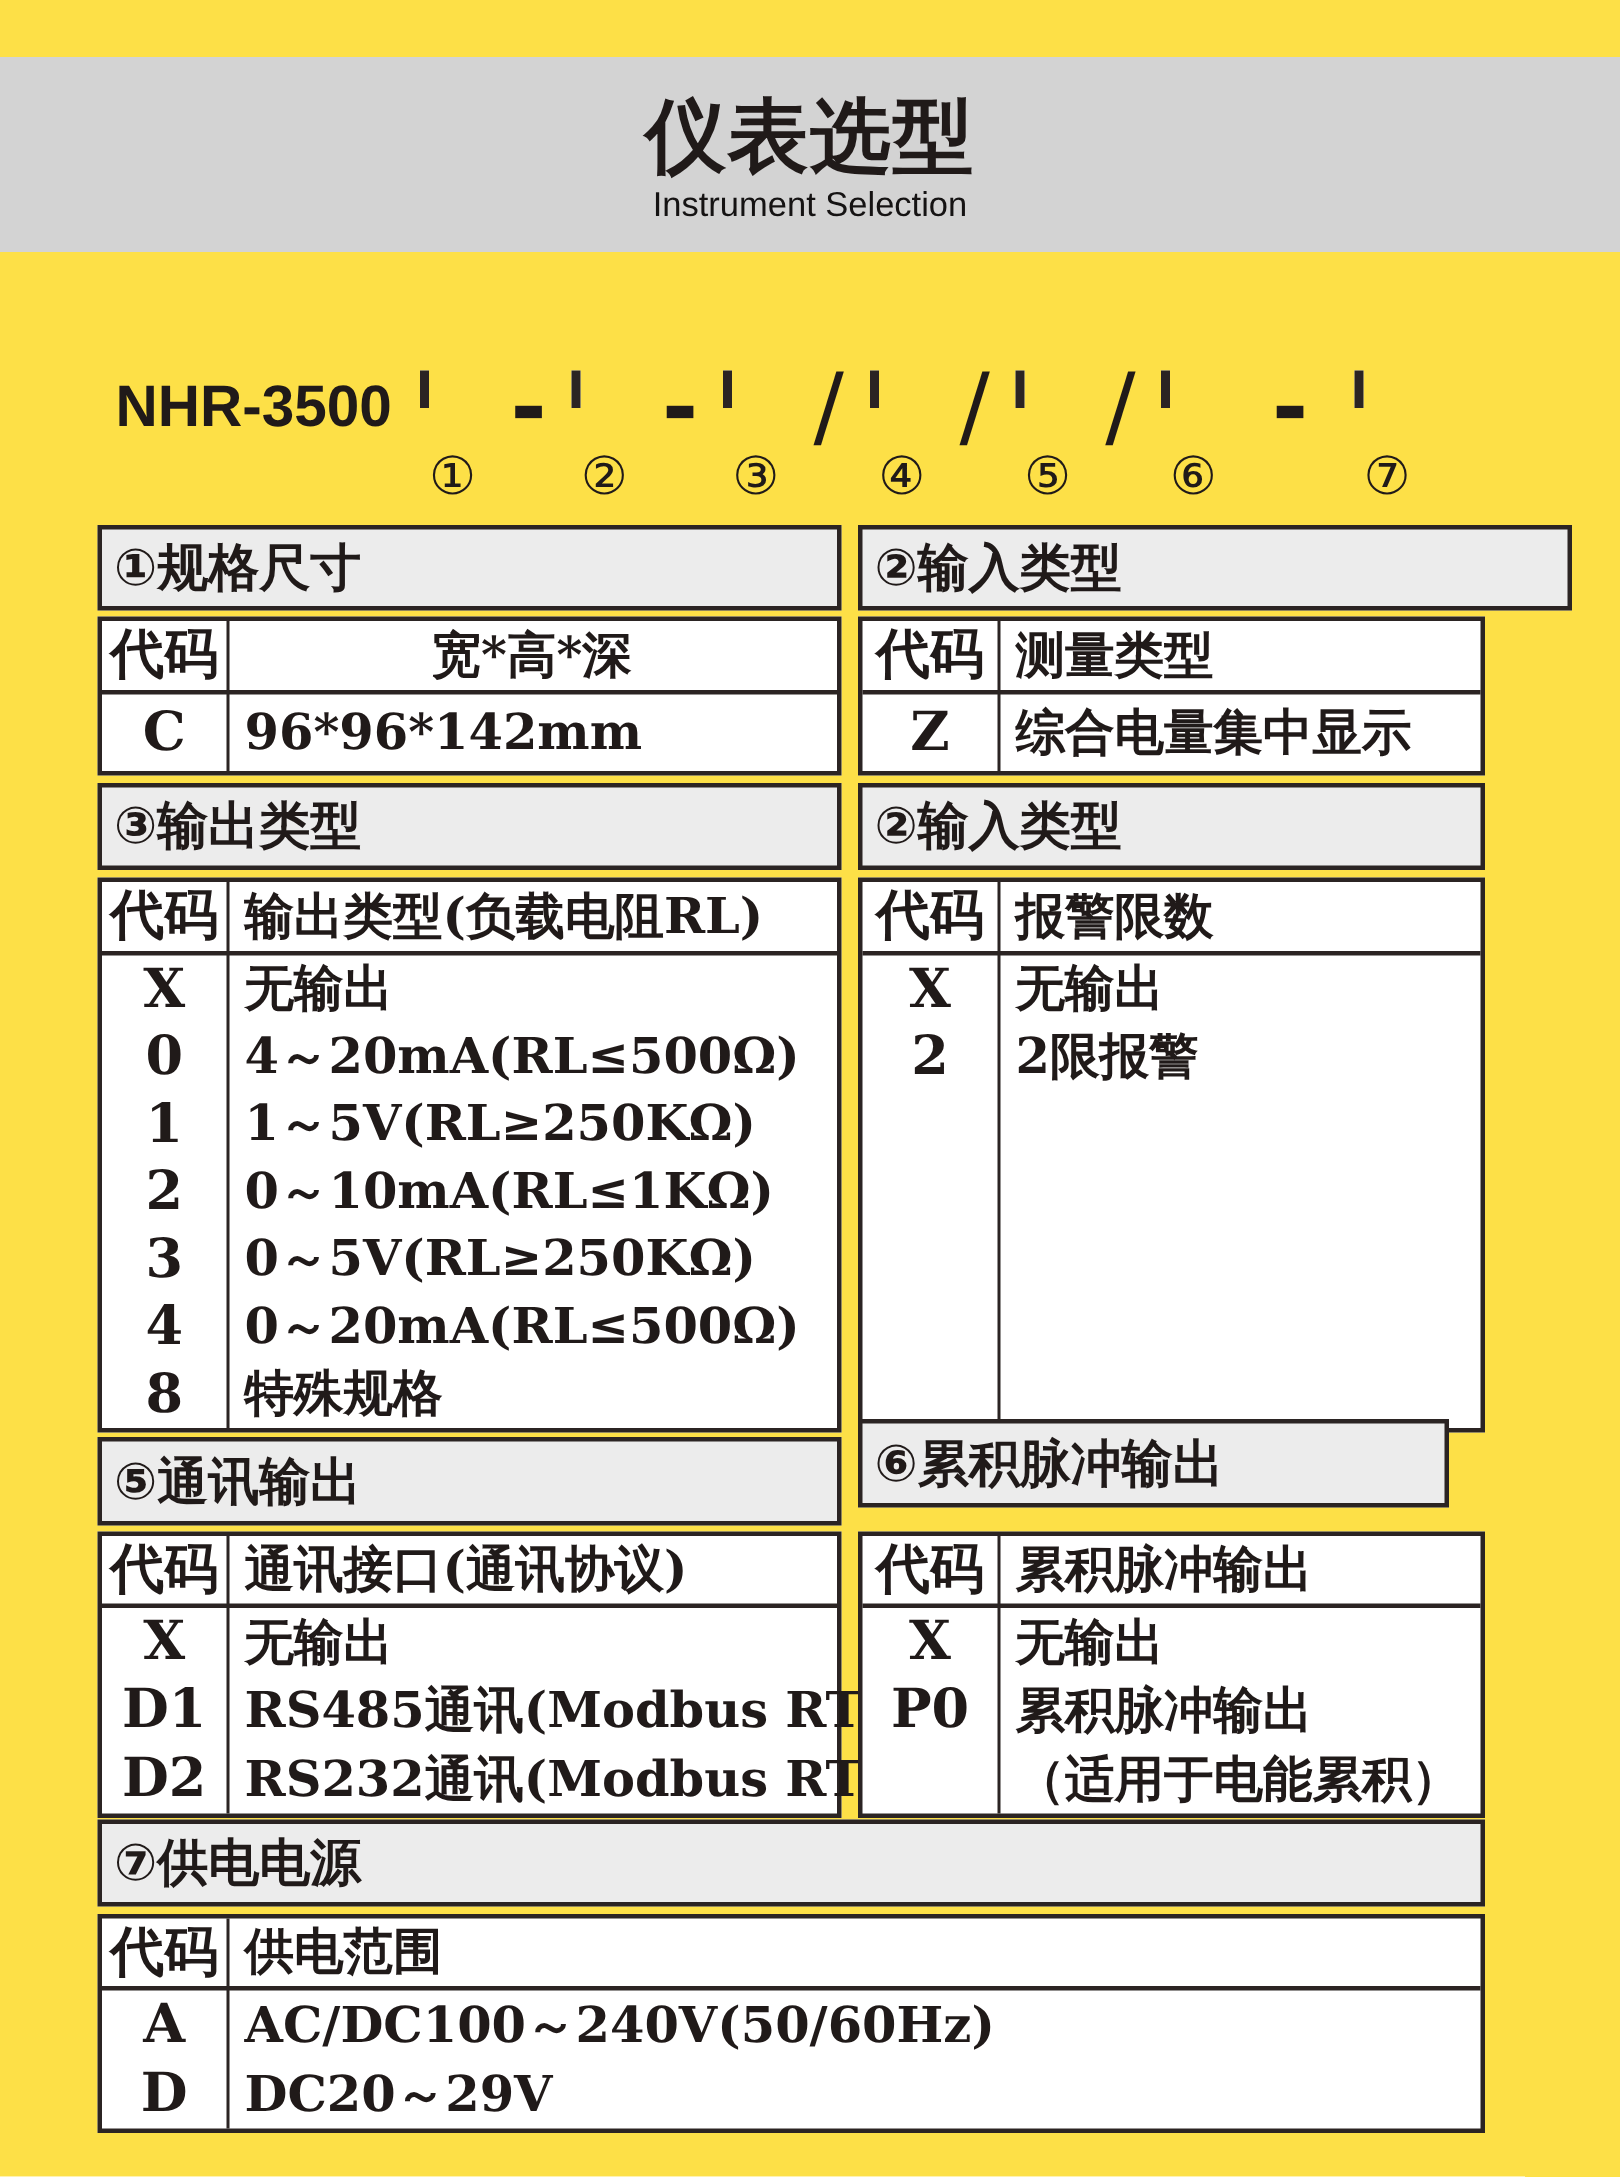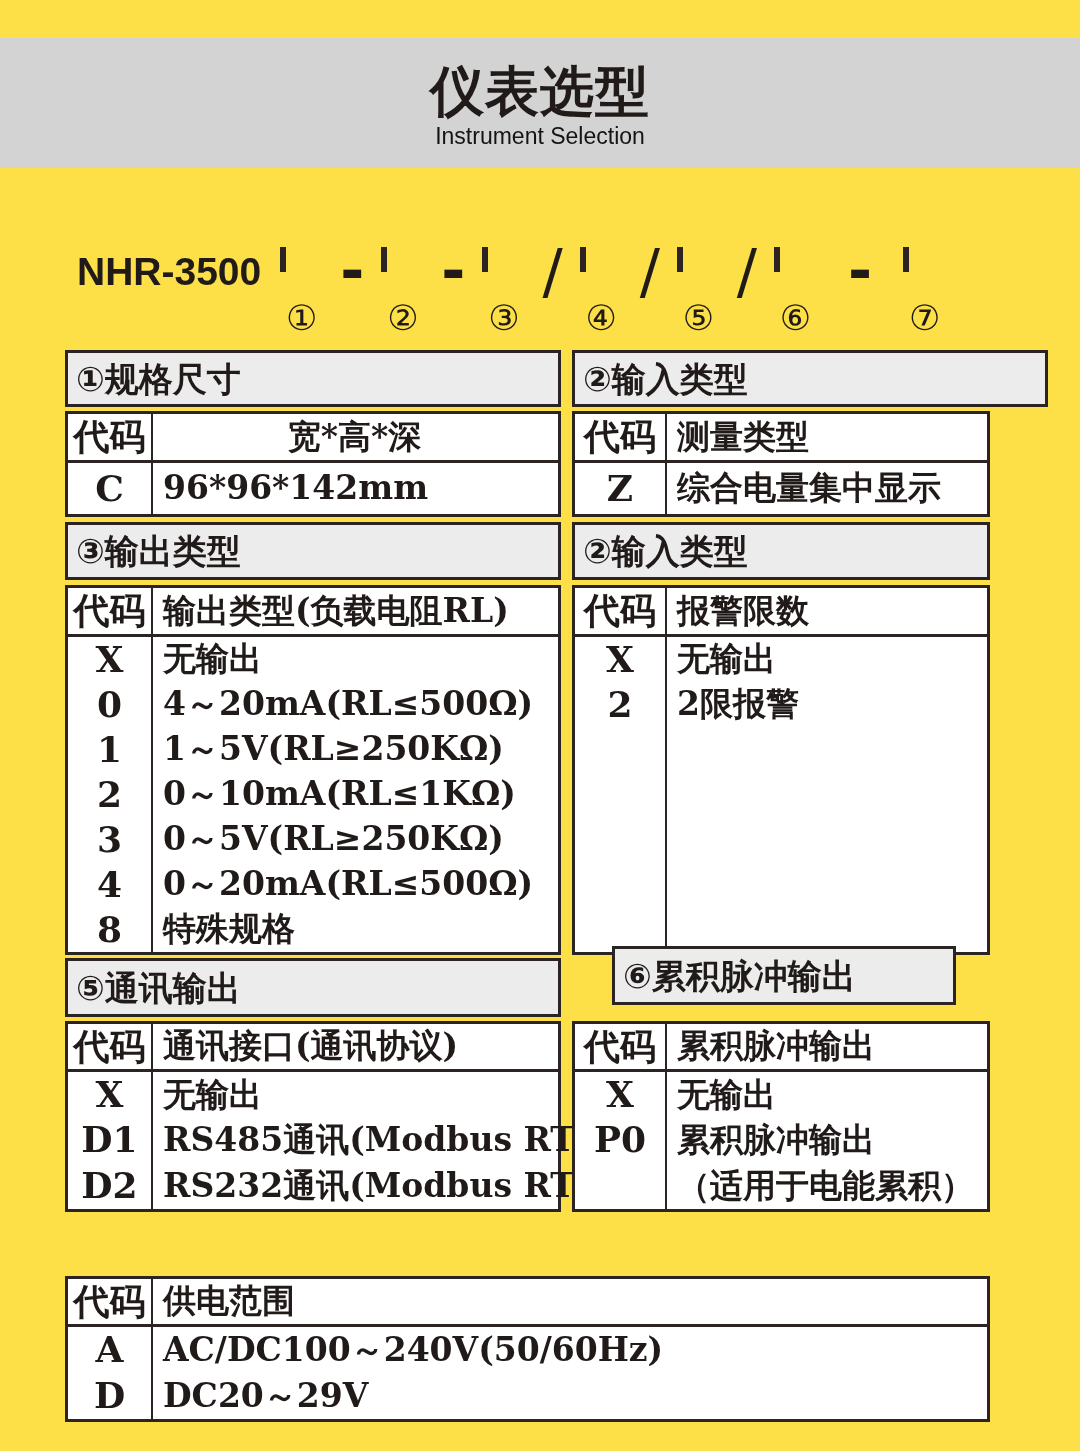--- a/index.html
+++ b/index.html
@@ -229,21 +229,21 @@
     <div class="row">
       <div class="code">D1</div>
       <div class="label">RS485通讯(Modbus RTU)</div>
     </div>
     <div class="row">
       <div class="code">D2</div>
       <div class="label">RS232通讯(Modbus RTU)</div>
     </div>
   </div>
 
-  <div class="sec-h" style="left:572px; top:946px; width:344px; height:59px;margin-left:40px;">
+  <div class="sec-h" style="left:572px; top:946px; width:394px; height:59px;">
     <span>⑥累积脉冲输出</span>
   </div>
   <div class="sec-b s5b" style="left:572px; top:1021px; width:418px; height:191px; --codew:90px;">
     <div class="row hdr">
       <div class="code">代码</div>
       <div class="label">累积脉冲输出</div>
     </div>
     <div class="row">
       <div class="code">X</div>
       <div class="label">无输出</div>
@@ -251,20 +251,23 @@
     <div class="row">
       <div class="code">P0</div>
       <div class="label">累积脉冲输出</div>
     </div>
     <div class="row">
       <div class="code"></div>
       <div class="label">（适用于电能累积）</div>
     </div>
   </div>
 
+  <div class="sec-h" style="left:65px; top:1213px; width:925px; height:58px;">
+    <span>⑦供电电源</span>
+  </div>
   <div class="sec-b s7b" style="left:65px; top:1276px; width:925px; height:146px; --codew:83px;">
     <div class="row hdr">
       <div class="code">代码</div>
       <div class="label">供电范围</div>
     </div>
     <div class="row">
       <div class="code">A</div>
       <div class="label">AC/DC100～240V(50/60Hz)</div>
     </div>
     <div class="row">

